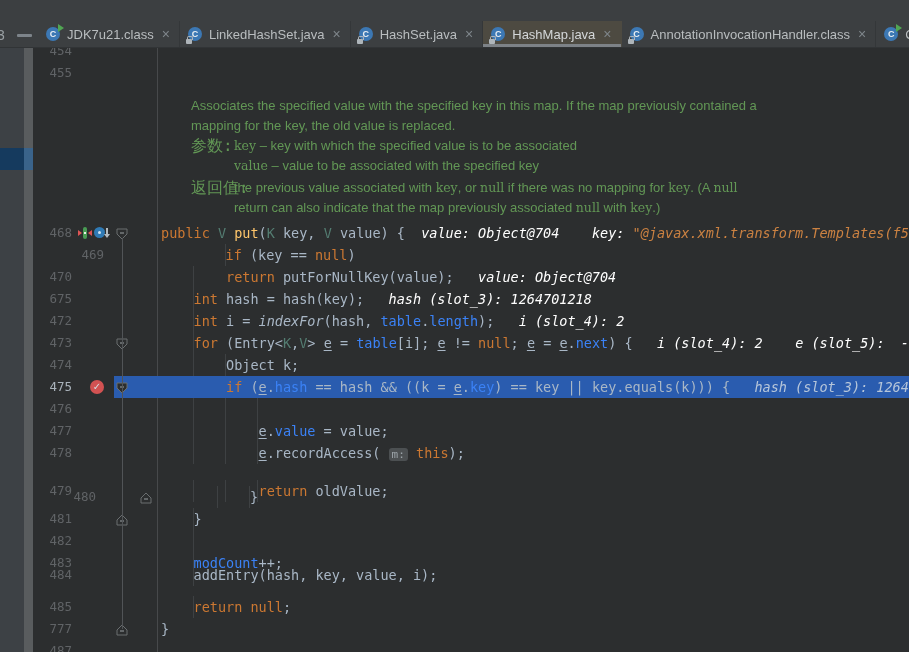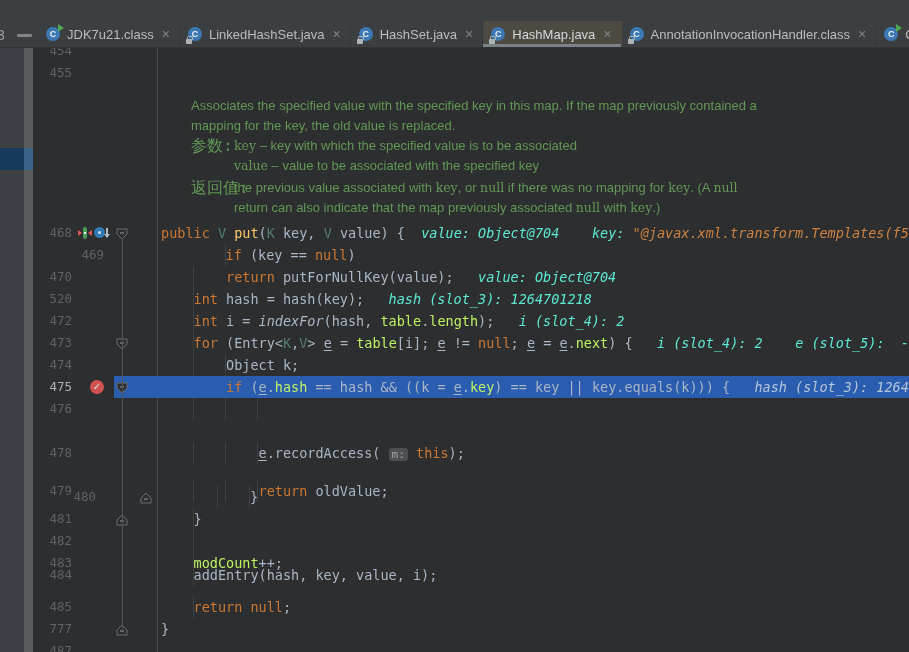--- a/index.html
+++ b/index.html
@@ -49,26 +49,26 @@
   .row { position:absolute; left:0; width:876px; height:22px; }
   .row .hl { position:absolute; left:81px; right:0; top:0; height:22px; background:#2a5caf; }
   .ln { position:absolute; left:0; top:0; width:39px; text-align:right; color:#606366;
         font-size:12.5px; line-height:22px; }
   .ln.cur { color:#a9b2ba; }
   .code { position:absolute; left:128px; top:0; line-height:22px; white-space:pre; }
   .guide { position:absolute; top:0; width:1px; height:22px; background:#3e4143; }
 
   .tk-kw { color:#cc7832; }
   .tk-def { color:#a9b7c6; }
-  .tk-fld { color:#bef264; }
+  .tk-fld { color:#3b82f6; }
   .tk-tp { color:#547d72; }
   .tk-mtd { color:#ffc66b; }
   .tk-defu { color:#a9b7c6; text-decoration:underline; text-underline-offset:2px; }
   .tk-defi { color:#a9b7c6; font-style:italic; }
-  .tk-hint { color:#5eead4; font-style:italic; }
+  .tk-hint { color:#ffffff; font-style:italic; }
   .tk-hinthl { color:#b6c6da; font-style:italic; }
   .tk-hintstr { color:#cc8242; font-style:italic; }
   .tk-chip { background:#4c5052; color:#9da5aa; border-radius:3px; padding:0 3px;
              font-size:11px; font-style:normal; }
 
   
   .fold-marker { position:absolute; left:83px; top:5px; width:12px; height:12px; }
   .bp { position:absolute; left:57px; top:4px; width:14px; height:14px; border-radius:50%;
         background:#d25252; color:#d6dde2; font-size:10px; line-height:14px; text-align:center;
         font-family:"DejaVu Sans",sans-serif; }
@@ -200,21 +200,21 @@
         <span class="ln">469</span>
         <span class="code"><span class="tk-def">    </span><span class="tk-kw">if</span><span class="tk-def"> (key == </span><span class="tk-kw">null</span><span class="tk-def">)</span></span>
       </div>
       <div class="row" style="top: 218px;">
         <div class="guide" style="left: 160px;"></div>
         <span class="ln">470</span>
         <span class="code"><span class="tk-def">        </span><span class="tk-kw">return</span><span class="tk-def"> putForNullKey(value);   </span><span class="tk-hint">value: Object@704</span></span>
       </div>
       <div class="row" style="top: 240px;">
         <div class="guide" style="left: 160px;"></div>
-        <span class="ln">520</span>
+        <span class="ln">675</span>
         <span class="code"><span class="tk-def">    </span><span class="tk-kw">int</span><span class="tk-def"> hash = hash(key);   </span><span class="tk-hint">hash (slot_3): 1264701218</span></span>
       </div>
       <div class="row" style="top: 262px;">
         <div class="guide" style="left: 160px;"></div>
         <span class="ln">472</span>
         <span class="code"><span class="tk-def">    </span><span class="tk-kw">int</span><span class="tk-def"> i = </span><span class="tk-defi">indexFor</span><span class="tk-def">(hash, </span><span class="tk-fld">table</span><span class="tk-def">.</span><span class="tk-fld">length</span><span class="tk-def">);   </span><span class="tk-hint">i (slot_4): 2</span></span>
       </div>
       <div class="row" style="top: 284px;">
         <div class="guide" style="left: 160px;"></div>
         <span class="ln">473</span>
@@ -239,20 +239,27 @@
             <line x1="4" y1="5" x2="8" y2="5" stroke="#9aa0a4" stroke-width="1"></line>
           </svg></span>
         <span class="code"><span class="tk-def">        </span><span class="tk-kw">if</span><span class="tk-def"> (</span><span class="tk-defu">e</span><span class="tk-def">.</span><span class="tk-fld">hash</span><span class="tk-def"> == hash &amp;&amp; ((k = </span><span class="tk-defu">e</span><span class="tk-def">.</span><span class="tk-fld">key</span><span class="tk-def">) == key || key.equals(k))) {   </span><span class="tk-hinthl">hash (slot_3): 1264701</span></span>
       </div>
       <div class="row" style="top: 350px;">
         <div class="guide" style="left: 160px;"></div>
         <div class="guide" style="left: 192px;"></div>
         <div class="guide" style="left: 224px;"></div>
         <span class="ln">476</span>
       </div>
+      <div class="row" style="top: 372px;">
+        <div class="guide" style="left: 160px;"></div>
+        <div class="guide" style="left: 192px;"></div>
+        <div class="guide" style="left: 224px;"></div>
+        <span class="ln">477</span>
+        <span class="code"><span class="tk-def">            </span><span class="tk-defu">e</span><span class="tk-def">.</span><span class="tk-fld">value</span><span class="tk-def"> = value;</span></span>
+      </div>
       <div class="row" style="top: 394px;">
         <div class="guide" style="left: 160px;"></div>
         <div class="guide" style="left: 192px;"></div>
         <div class="guide" style="left: 224px;"></div>
         <span class="ln">478</span>
         <span class="code"><span class="tk-def">            </span><span class="tk-defu">e</span><span class="tk-def">.recordAccess( </span><span class="tk-chip">m:</span><span class="tk-def"> </span><span class="tk-kw">this</span><span class="tk-def">);</span></span>
       </div>
       <div class="row" style="top: 432px;">
         <div class="guide" style="left: 160px;"></div>
         <div class="guide" style="left: 192px;"></div>

